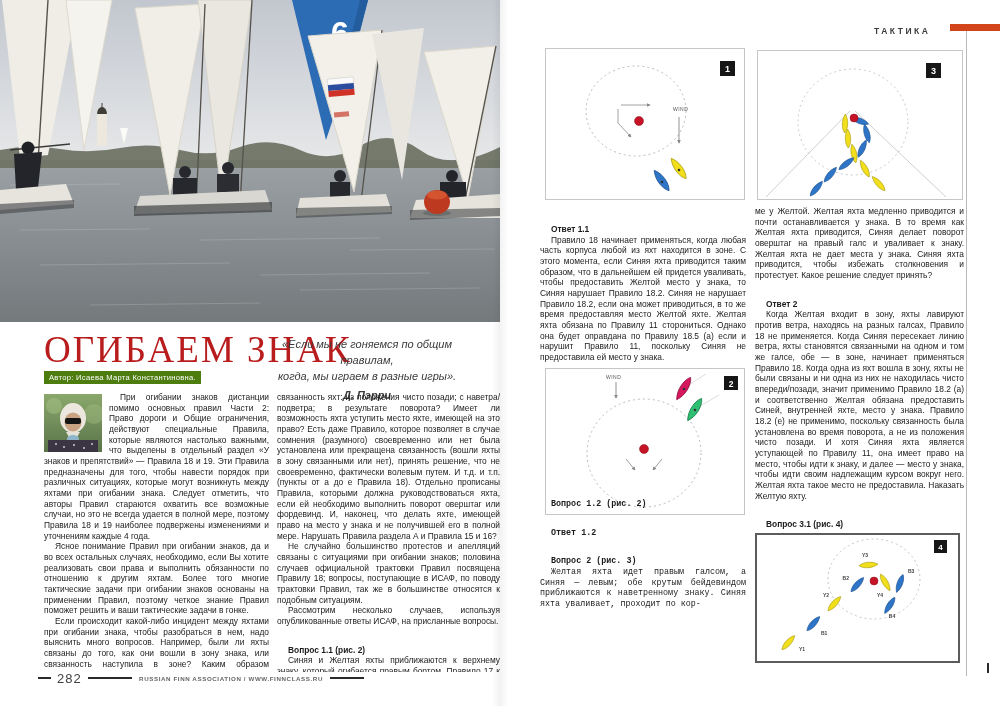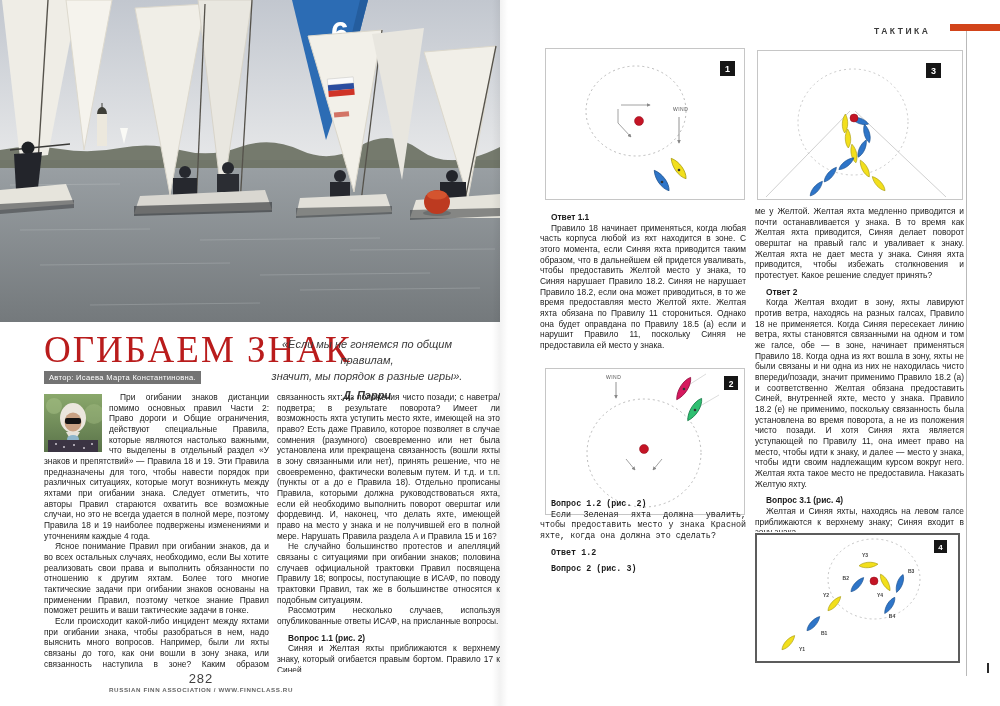--- a/index.html
+++ b/index.html
@@ -6,26 +6,26 @@
   .spread{position:relative;width:1000px;height:706px;background:#fff;overflow:hidden;
           font-family:"Liberation Sans",sans-serif;color:#1b1b1b;}
 
   
   .hero{position:absolute;left:0;top:0;width:500px;height:322px;}
   .title{position:absolute;left:44px;top:328px;font-family:"Liberation Serif",serif;
          font-size:37px;font-weight:400;letter-spacing:2px;color:#b91c1c;white-space:nowrap;}
   .quote{position:absolute;left:268px;top:337px;width:198px;text-align:center;
          font-style:italic;font-size:11px;line-height:1.45;color:#3a3a3a;}
   .quote .qa{margin-top:3px;font-weight:700;}
-  .author-bar{position:absolute;left:44px;top:371px;background:#737373;color:#fff;
+  .author-bar{position:absolute;left:44px;top:371px;background:#4d7c0f;color:#fff;
          font-size:7.6px;padding:2px 5px;letter-spacing:.3px;}
   .col{position:absolute;font-size:8.4px;line-height:1.27;text-align:justify;overflow:hidden;}
   .col p{margin:0;text-indent:11px;}
   .col p.cont{text-indent:0;}
-  .col p.h{font-weight:700;margin-top:6px;}
+  .col p.h{font-weight:700;margin-top:18px;}
   .lcol1{left:44px;top:392px;width:225px;height:280px;}
   .lcol2{left:277px;top:392px;width:223px;height:280px;}
   .credit-photo{float:left;width:58px;height:58px;margin:2px 7px 2px 0;}
 
   
   .section-label{position:absolute;left:830px;top:26px;font-size:8.5px;font-weight:700;
                  letter-spacing:2.5px;color:#3c3c3c;margin-left:44px;}
   .red-bar{position:absolute;left:950px;top:24px;width:50px;height:7px;background:#d2441a;}
   .trim-line{position:absolute;left:966px;top:31px;width:1px;height:645px;background:#b9b9b9;}
   .gutter{position:absolute;left:492px;top:0;width:16px;height:706px;
@@ -34,21 +34,21 @@
   .diag svg{display:block;}
   .d1{left:545px;top:48px;width:198px;height:150px;}
   .d2{left:545px;top:368px;width:198px;height:145px;}
   .d3{left:757px;top:50px;width:204px;height:148px;}
   .d4{left:755px;top:533px;width:201px;height:126px;border:2px solid #5c5c5c;}
   .rcol1a{left:540px;top:206px;width:206px;height:158px;}
   .rcol1b{left:540px;top:499px;width:206px;height:150px;font-family:Liberation Mono, monospace;}
   .rcol2{left:755px;top:206px;width:209px;height:326px;}
 
   
-  .footer{position:absolute;top:671px;display:flex;align-items:center;height:14px;flex-direction:column;}
+  .footer{position:absolute;top:671px;display:flex;align-items:center;height:14px;}
   .f-left{left:38px;width:326px;}
   .f-right{left:640px;width:350px;}
   .rule{height:2px;background:#2a2a2a;}
   .pageno{font-size:13px;color:#3f3f3f;letter-spacing:1px;padding:0 6px;}
   .f-small{font-size:6.2px;font-weight:700;letter-spacing:.6px;color:#666;padding:0 7px;white-space:nowrap;}
   .corner-tick{position:absolute;left:987px;top:663px;width:2px;height:10px;background:#2a2a2a;}
 </style>
 </head>
 <body>
 
@@ -150,21 +150,21 @@
         <ellipse cx="437" cy="213" rx="14" ry="3" fill="#54585a" opacity=".5"></ellipse>
         <ellipse cx="437" cy="202" rx="13" ry="12" fill="#bd3a20"></ellipse>
         <ellipse cx="437" cy="195" rx="10" ry="4.5" fill="#d4542f"></ellipse>
       </g>
     </svg>
   </div>
 
   <div class="title">ОГИБАЕМ ЗНАК</div>
   <div class="quote">
     <div>«Если мы не гоняемся по общим правилам,</div>
-    <div>значит, мы порядок в разные игры».</div>
+    <div>когда, мы играем в разные игры».</div>
     <div class="qa">Д. Пэрри</div>
   </div>
   <div class="author-bar">Автор: Исаева Марта Константиновна.</div>
 
   <div class="col lcol1">
     <div class="credit-photo">
       <svg width="58" height="58" viewBox="0 0 58 58">
         <defs>
           <linearGradient id="ap" x1="0" y1="0" x2="0" y2="1">
             <stop offset="0" stop-color="#8aa86b"></stop>
@@ -265,23 +265,23 @@
       <use href="#b2boat" transform="translate(149,40) rotate(212) scale(1.25)" fill="#2fbf71" stroke="#177a47" stroke-width=".6"></use>
       <circle cx="138" cy="20" r="1.3" fill="#333"></circle>
         <circle cx="149" cy="41" r="1.3" fill="#333"></circle>
       <rect x="178" y="7" width="14" height="14" fill="#161616"></rect>
       <text x="185" y="17.5" text-anchor="middle" font-size="8.5" font-weight="700" fill="#fff">2</text>
     </svg>
   </div>
 
   <div class="col rcol1b">
     <p class="h" style="margin-top:0">Вопрос 1.2 (рис. 2)</p>
-    <p>Если Зеленая яхта должна увалить, чтобы предоставить место у знака Красной яхте, когда она должна это сделать?</p>
     <p class="h">Ответ 1.2</p>
     <p class="h">Вопрос 2 (рис. 3)</p>
+    <p>Желтая яхта идет правым галсом, а Синяя — левым; обе крутым бейдевиндом приближаются к наветренному знаку. Синяя яхта уваливает, проходит по кор-</p>
   </div>
 
   <div class="diag d3">
     <svg width="202" height="146" viewBox="0 0 202 146">
       <defs>
           <path id="b3boat" d="M0,-10 C3.6,-4.5 3.6,4.5 0,9 C-3.6,4.5 -3.6,-4.5 0,-10 Z"></path>
         </defs>
       <line x1="92" y1="60" x2="8" y2="146" stroke="#d0d0d0" stroke-width="1"></line>
       <line x1="97" y1="60" x2="188" y2="146" stroke="#d0d0d0" stroke-width="1"></line>
       <ellipse cx="95" cy="71" rx="55" ry="53" fill="none" stroke="#bbb" stroke-width=".8" stroke-dasharray="2,3"></ellipse>

